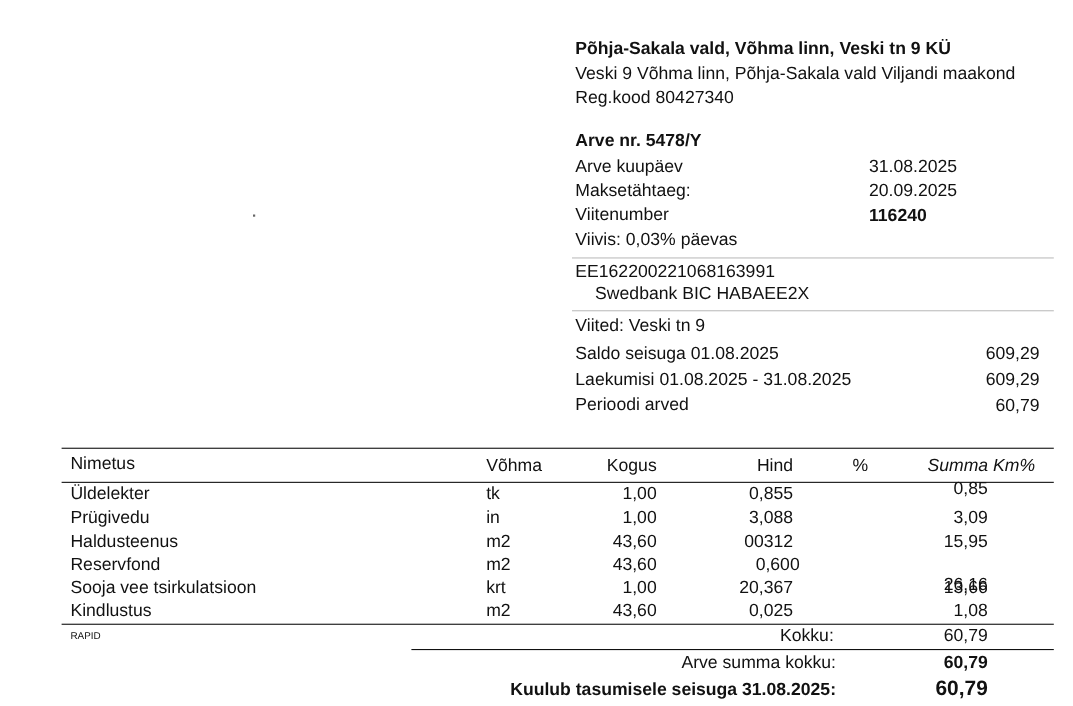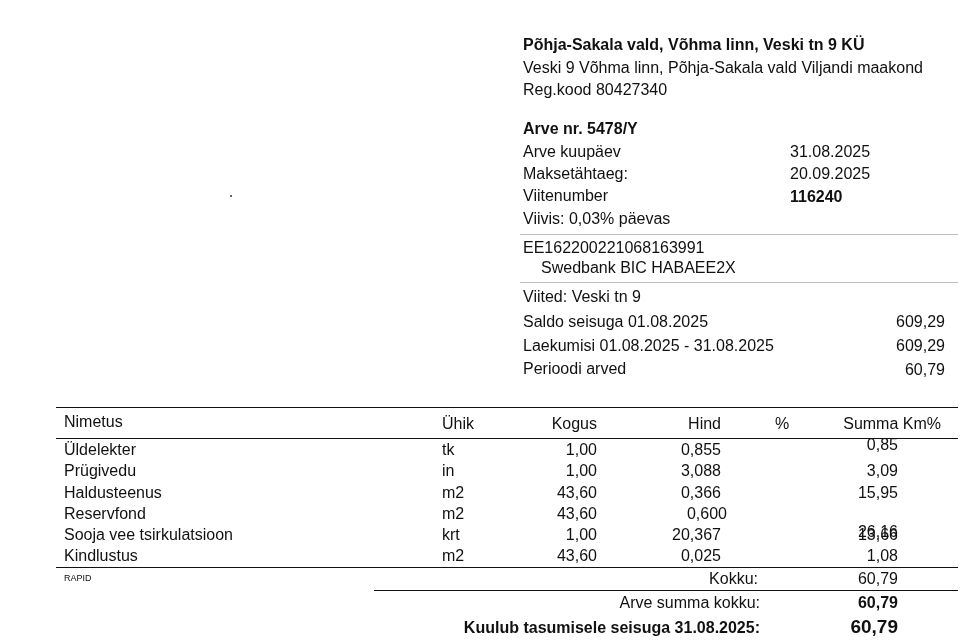--- a/index.html
+++ b/index.html
@@ -44,25 +44,25 @@
 <div class="abs r" style="right:30px;top:313px;">609,29</div>
 <div class="abs" style="left:523px;top:337px;">Laekumisi 01.08.2025 - 31.08.2025</div>
 <div class="abs r" style="right:30px;top:337px;">609,29</div>
 <div class="abs" style="left:523px;top:360px;">Perioodi arved</div>
 <div class="abs r" style="right:30px;top:361px;">60,79</div>
 
 <div class="hr thick" style="left:56px;width:902px;top:407px;"></div>
 
 <div>
   <div class="abs" style="left:64px;top:413px;">Nimetus</div>
-  <div class="abs" style="left:442px;top:415px;">Ühik</div>
+  <div class="abs" style="left:442px;top:415px;">Võhma</div>
   <div class="abs r" style="right:378px;top:415px;">Kogus</div>
   <div class="abs r" style="right:254px;top:415px;">Hind</div>
   <div class="abs" style="left:775px;top:415px;">%</div>
-  <div class="abs r" style="right:34px;top:415px;">Summa Km%</div>
+  <div class="abs r" style="right:34px;top:415px;font-style:italic;">Summa Km%</div>
 </div>
 
 <div class="hr thick" style="left:56px;width:902px;top:438px;"></div>
 
 <div>
   <div>
     <div class="abs" style="left:64px;top:441px;">Üldelekter</div>
     <div class="abs" style="left:442px;top:441px;">tk</div>
     <div class="abs r" style="right:378px;top:441px;">1,00</div>
     <div class="abs r" style="right:254px;top:441px;">0,855</div>
@@ -72,21 +72,21 @@
     <div class="abs" style="left:64px;top:462px;">Prügivedu</div>
     <div class="abs" style="left:442px;top:462px;">in</div>
     <div class="abs r" style="right:378px;top:462px;">1,00</div>
     <div class="abs r" style="right:254px;top:462px;">3,088</div>
     <div class="abs r" style="right:77px;top:462px;">3,09</div>
   </div>
   <div>
     <div class="abs" style="left:64px;top:484px;">Haldusteenus</div>
     <div class="abs" style="left:442px;top:484px;">m2</div>
     <div class="abs r" style="right:378px;top:484px;">43,60</div>
-    <div class="abs r" style="right:254px;top:484px;">0,366</div>
+    <div class="abs r" style="right:254px;top:484px;">00312</div>
     <div class="abs r" style="right:77px;top:484px;">15,95</div>
   </div>
   <div>
     <div class="abs" style="left:64px;top:505px;">Reservfond</div>
     <div class="abs" style="left:442px;top:505px;">m2</div>
     <div class="abs r" style="right:378px;top:505px;">43,60</div>
     <div class="abs r" style="right:248px;top:505px;">0,600</div>
     <div class="abs r" style="right:77px;top:523px;text-align:right;">26,16</div>
   </div>
   <div>

